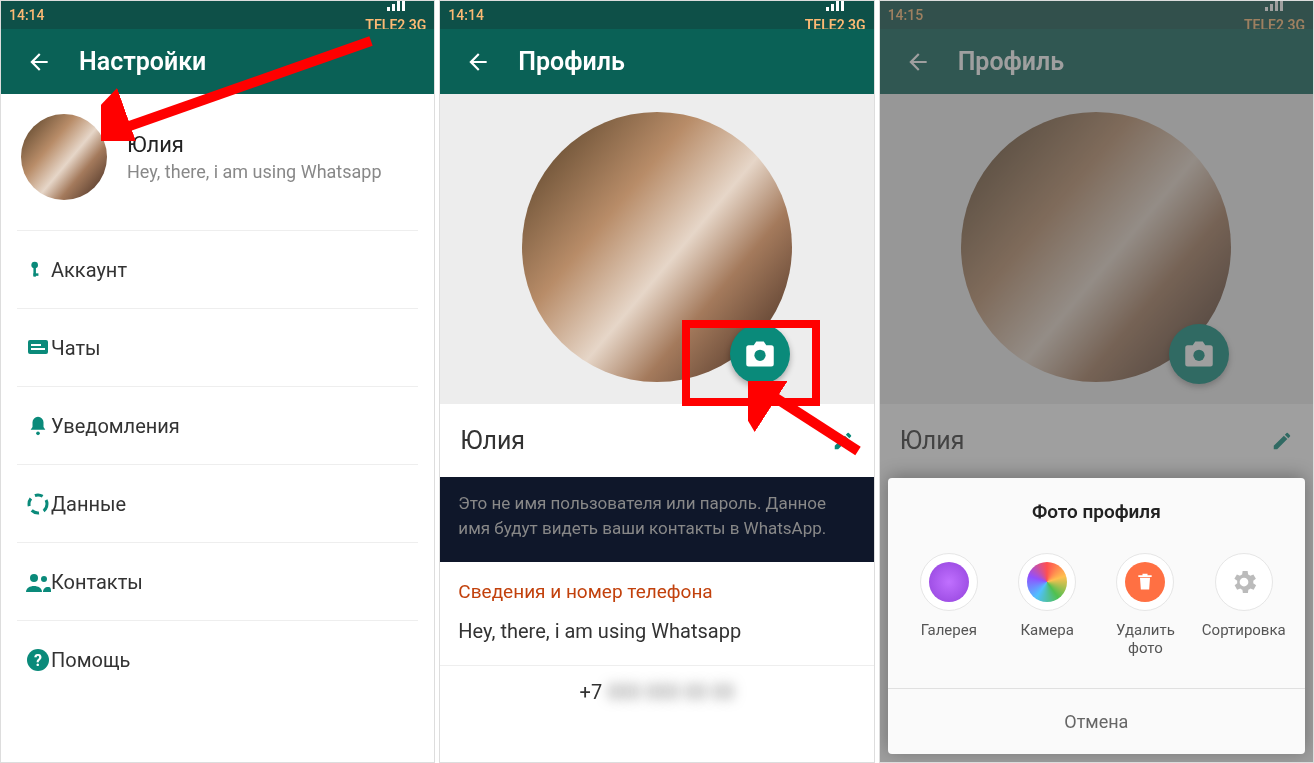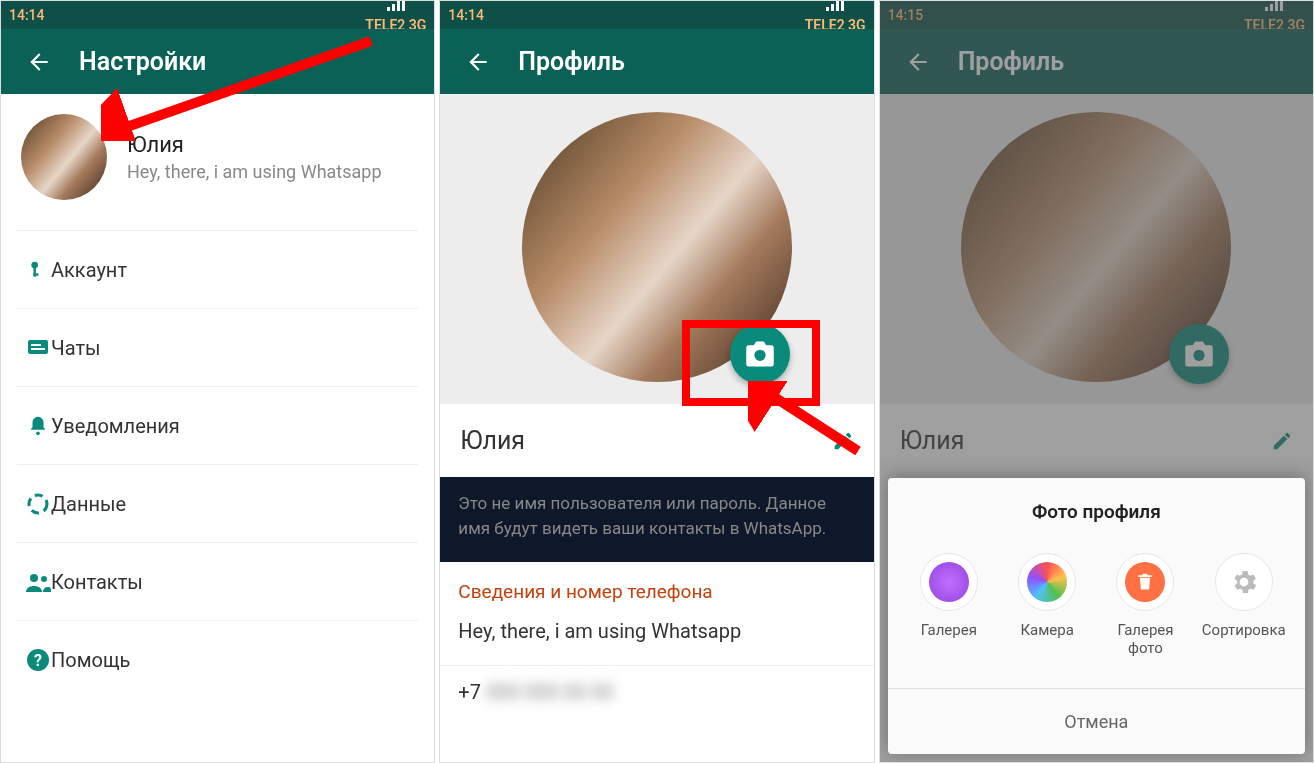--- a/index.html
+++ b/index.html
@@ -114,20 +114,21 @@
   .sect-val {
     padding: 8px 18px 22px 18px;
     font-size: 20px;
     color: #333;
   }
   .phone-num {
     padding: 14px 18px;
     font-size: 20px;
     border-top: 1px solid #eee;
     color:#333;
+    text-align:center;
   }
   .blur { color: transparent; text-shadow: 0 0 12px rgba(0,0,0,.5); }
   
   .scrim { position:absolute; inset:0; background: rgba(80,80,80,.55); }
   .sheet {
     position:absolute; bottom:8px; left:8px; right:8px;
     background:#fafafa; border-radius:4px;
     box-shadow: 0 -2px 18px rgba(0,0,0,.3);
     padding-top: 22px;
   }
@@ -413,21 +414,21 @@
         <div class="lbl">Камера</div>
       </div>
       <div class="opt">
         <div class="circ">
           <div class="delete-ic">
               <svg width="20" height="22" viewBox="0 0 24 24" fill="#fff">
                 <path d="M6 7h12l-1 14H7zM4 4h16v2H4zM9 2h6v2H9z"></path>
               </svg>
             </div>
         </div>
-        <div class="lbl">Галерея фото</div>
+        <div class="lbl">Удалить фото</div>
       </div>
       <div class="opt">
         <div class="circ">
           <div class="sort-ic">
               <svg width="30" height="30" viewBox="0 0 24 24" fill="#bbb">
                 <path d="M19.4 13a7.8 7.8 0 000-2l2.1-1.6-2-3.5-2.5 1a7.6 7.6 0 00-1.7-1l-.4-2.7h-4l-.4 2.7a7.6 7.6 0 00-1.7 1l-2.5-1-2 3.5L6.6 11a7.8 7.8 0 000 2l-2.1 1.6 2 3.5 2.5-1a7.6 7.6 0 001.7 1l.4 2.7h4l.4-2.7a7.6 7.6 0 001.7-1l2.5 1 2-3.5zM12 15.5A3.5 3.5 0 1115.5 12 3.5 3.5 0 0112 15.5z"></path>
               </svg>
             </div>
         </div>
         <div class="lbl">Сортировка</div>

